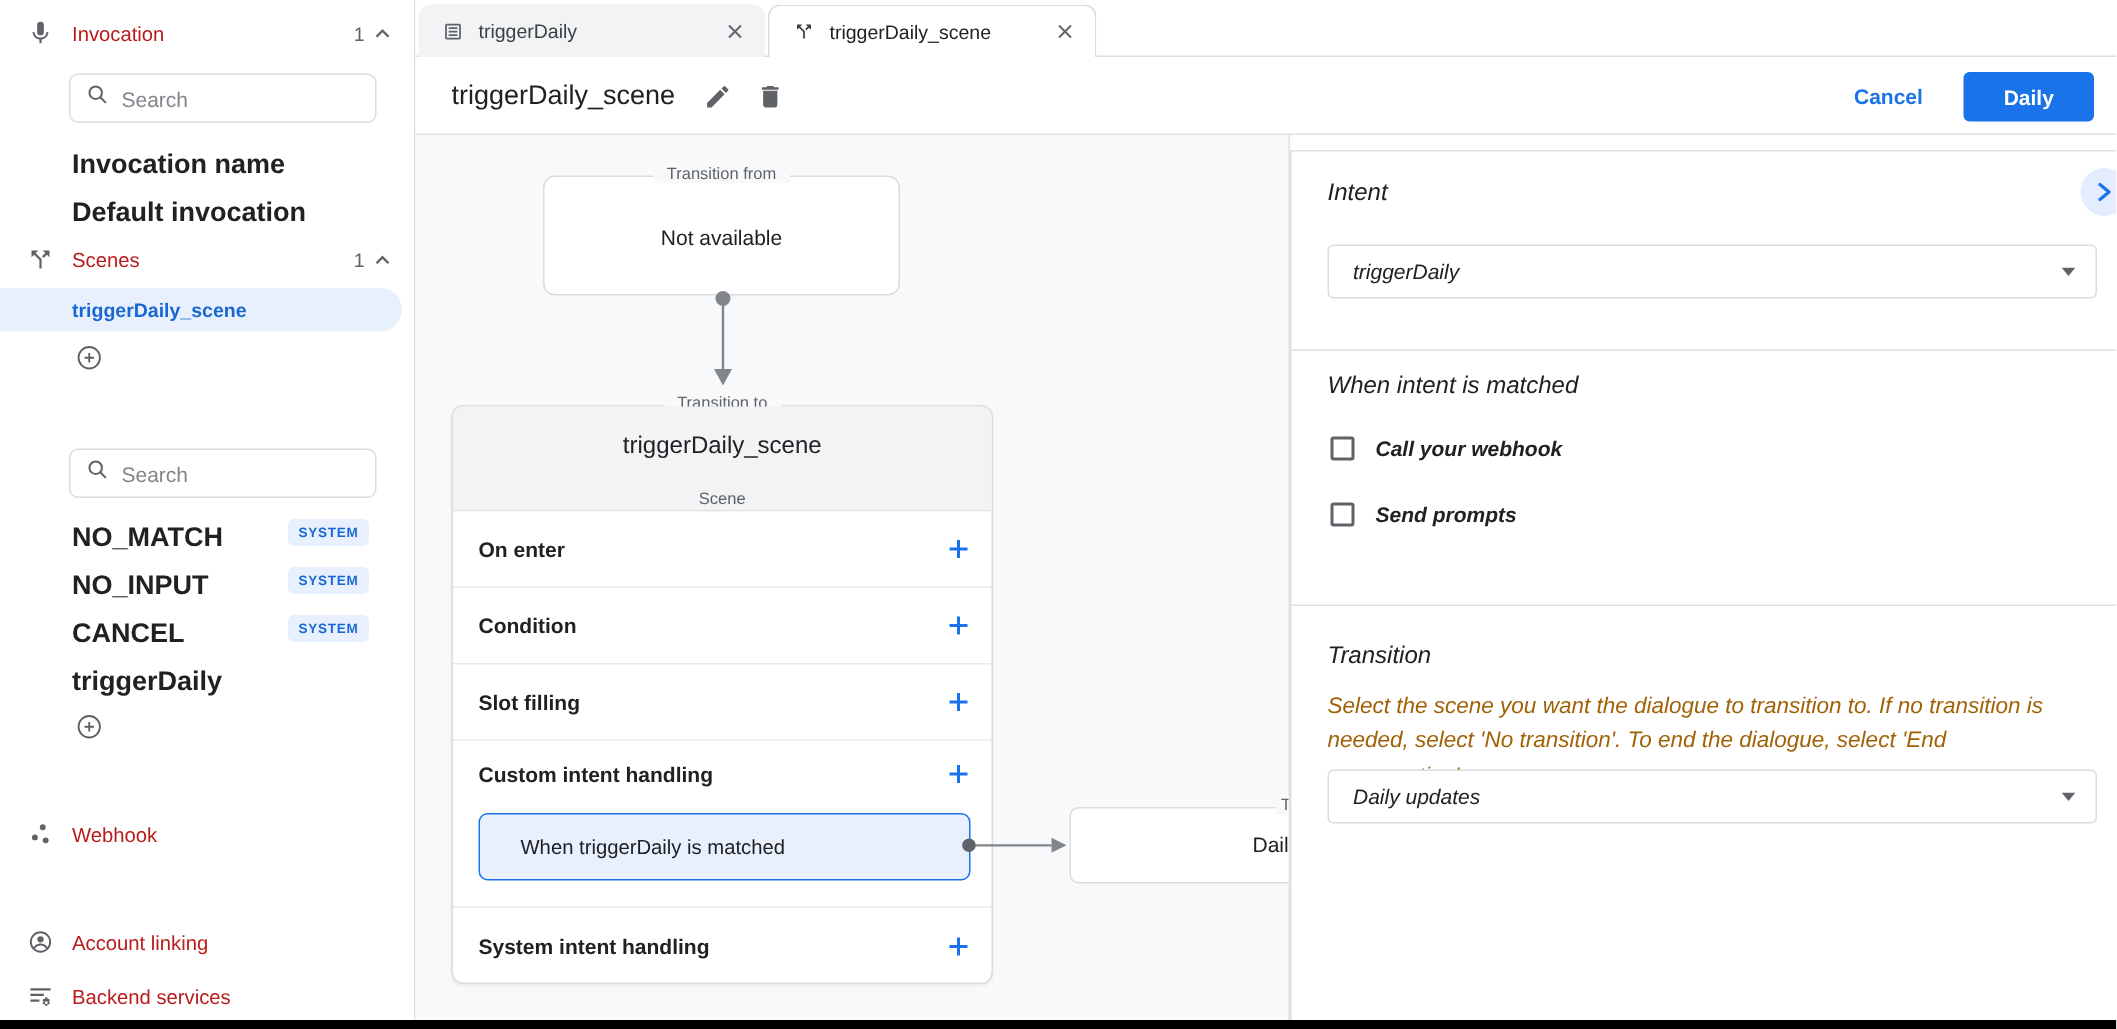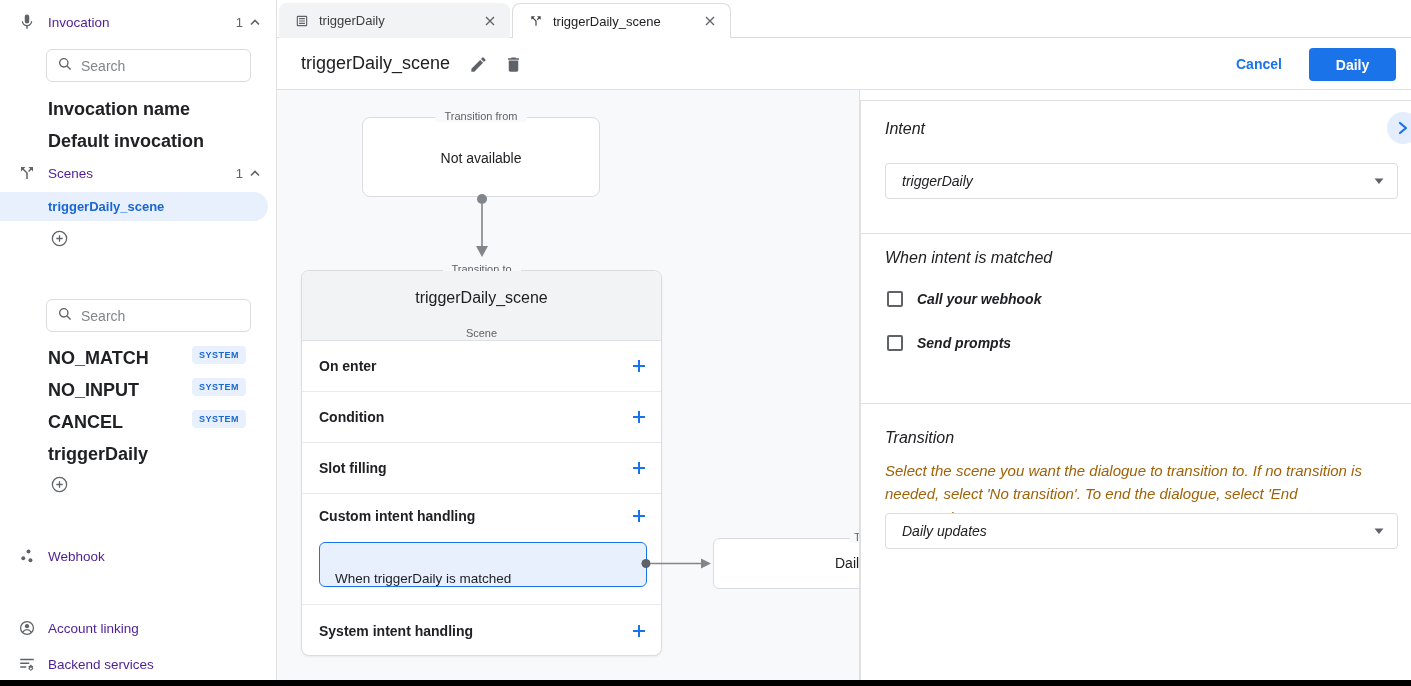--- a/index.html
+++ b/index.html
@@ -3,21 +3,21 @@
 <meta charset="utf-8">
 <style>
   * { margin:0; padding:0; box-sizing:border-box; }
   body { font-family:"Liberation Sans", sans-serif; background:#fff; }
   .app { position:relative; width:1411px; height:686px; overflow:hidden; background:#fff; }
 
   
   .sidebar { position:absolute; left:0; top:0; width:277px; height:680px; background:#fff; border-right:1px solid #e0e0e0; }
   .srow { position:absolute; left:0; width:277px; display:flex; align-items:center; }
   .srow .icn { position:absolute; left:18px; display:flex; }
-  .srow .lbl { position:absolute; left:48px; font-size:13.5px; color:#4c1d95; }
+  .srow .lbl { position:absolute; left:48px; font-size:13.5px; color:#b91c1c; }
   .srow .cnt { position:absolute; right:34px; font-size:13px; color:#5f6368; }
   .srow .chv { position:absolute; right:16px; display:flex; }
   .sitem { position:absolute; left:48px; font-size:18px; font-weight:700; color:#202124; }
   .searchbox { position:absolute; left:46px; width:205px; height:33px; border:1px solid #dadce0; border-radius:6px; background:#fff; display:flex; align-items:center; padding-left:10px; }
   .searchbox input { border:none; outline:none; font-size:14px; color:#202124; width:150px; margin-left:8px; font-family:"Liberation Sans",sans-serif; }
   .searchbox input::placeholder { color:#80868b; }
   .selpill { position:absolute; left:0; width:268px; height:29px; background:#e8f0fe; border-radius:0 16px 16px 0; display:flex; align-items:center; }
   .selpill span { margin-left:48px; font-size:13px; font-weight:700; color:#1967d2; }
   .badge { position:absolute; right:30px; background:#e8f0fe; color:#1967d2; font-size:9px; font-weight:700; letter-spacing:.5px; padding:4px 7px; border-radius:4px; }
   .pluscirc { position:absolute; left:50px; display:flex; cursor:pointer; }
@@ -51,21 +51,21 @@
   .cardsub { margin-top:20px; font-size:11px; color:#5f6368; }
   .crow { position:absolute; left:0; width:100%; border-bottom:1px solid #e8eaed; }
   .crow .rlabel { position:absolute; left:17px; top:50%; transform:translateY(-50%); font-size:14px; color:#202124;font-weight:bold; }
   .crow .addbtn { position:absolute; right:15px; top:50%; transform:translateY(-50%); display:flex; cursor:pointer; }
   .crow1 { top:70px; height:51px; }
   .crow2 { top:121px; height:51px; }
   .crow3 { top:172px; height:51px; }
   .crow4 { top:223px; height:111px; }
   .crow4 .rlabel, .crow4 .addbtn { top:22px; }
   .crow5 { top:334px; height:51px; border-bottom:none; }
-  .handler { position:absolute; left:17px; top:48px; width:328px; height:45px; background:#e8f0fe; border:1.5px solid #1a73e8; border-radius:6px; display:flex; align-items:flex-end; cursor:pointer; }
+  .handler { position:absolute; left:17px; top:48px; width:328px; height:45px; background:#e8f0fe; border:1.5px solid #1a73e8; border-radius:6px; display:flex; align-items:center; cursor:pointer;padding-left:12px; }
   .handler span { margin-left:15px; font-size:13.5px; color:#202124; }
   .varrow { position:absolute; left:198px; top:104px; }
   .harrow { position:absolute; left:364px; top:467px; }
   .partialbox { position:absolute; left:436px; top:448px; width:170px; height:51px; background:#fff; border:1px solid #dadce0; border-radius:6px; }
   .partialbox .plegend { position:absolute; top:-8px; left:136px; background:#f8f9fa; padding:0 4px; font-size:11px; color:#5f6368; }
   .partialbox .ptext { position:absolute; left:121px; top:16px; font-size:14px; color:#202124; }
 
   
   .panel { position:absolute; left:860px; top:100px; width:551px; height:580px; background:#fff; border-left:1px solid #e0e0e0; border-top:1px solid #e0e0e0;font-style:italic; }
   .pheading { position:absolute; left:24px; font-size:16px; color:#202124; }

